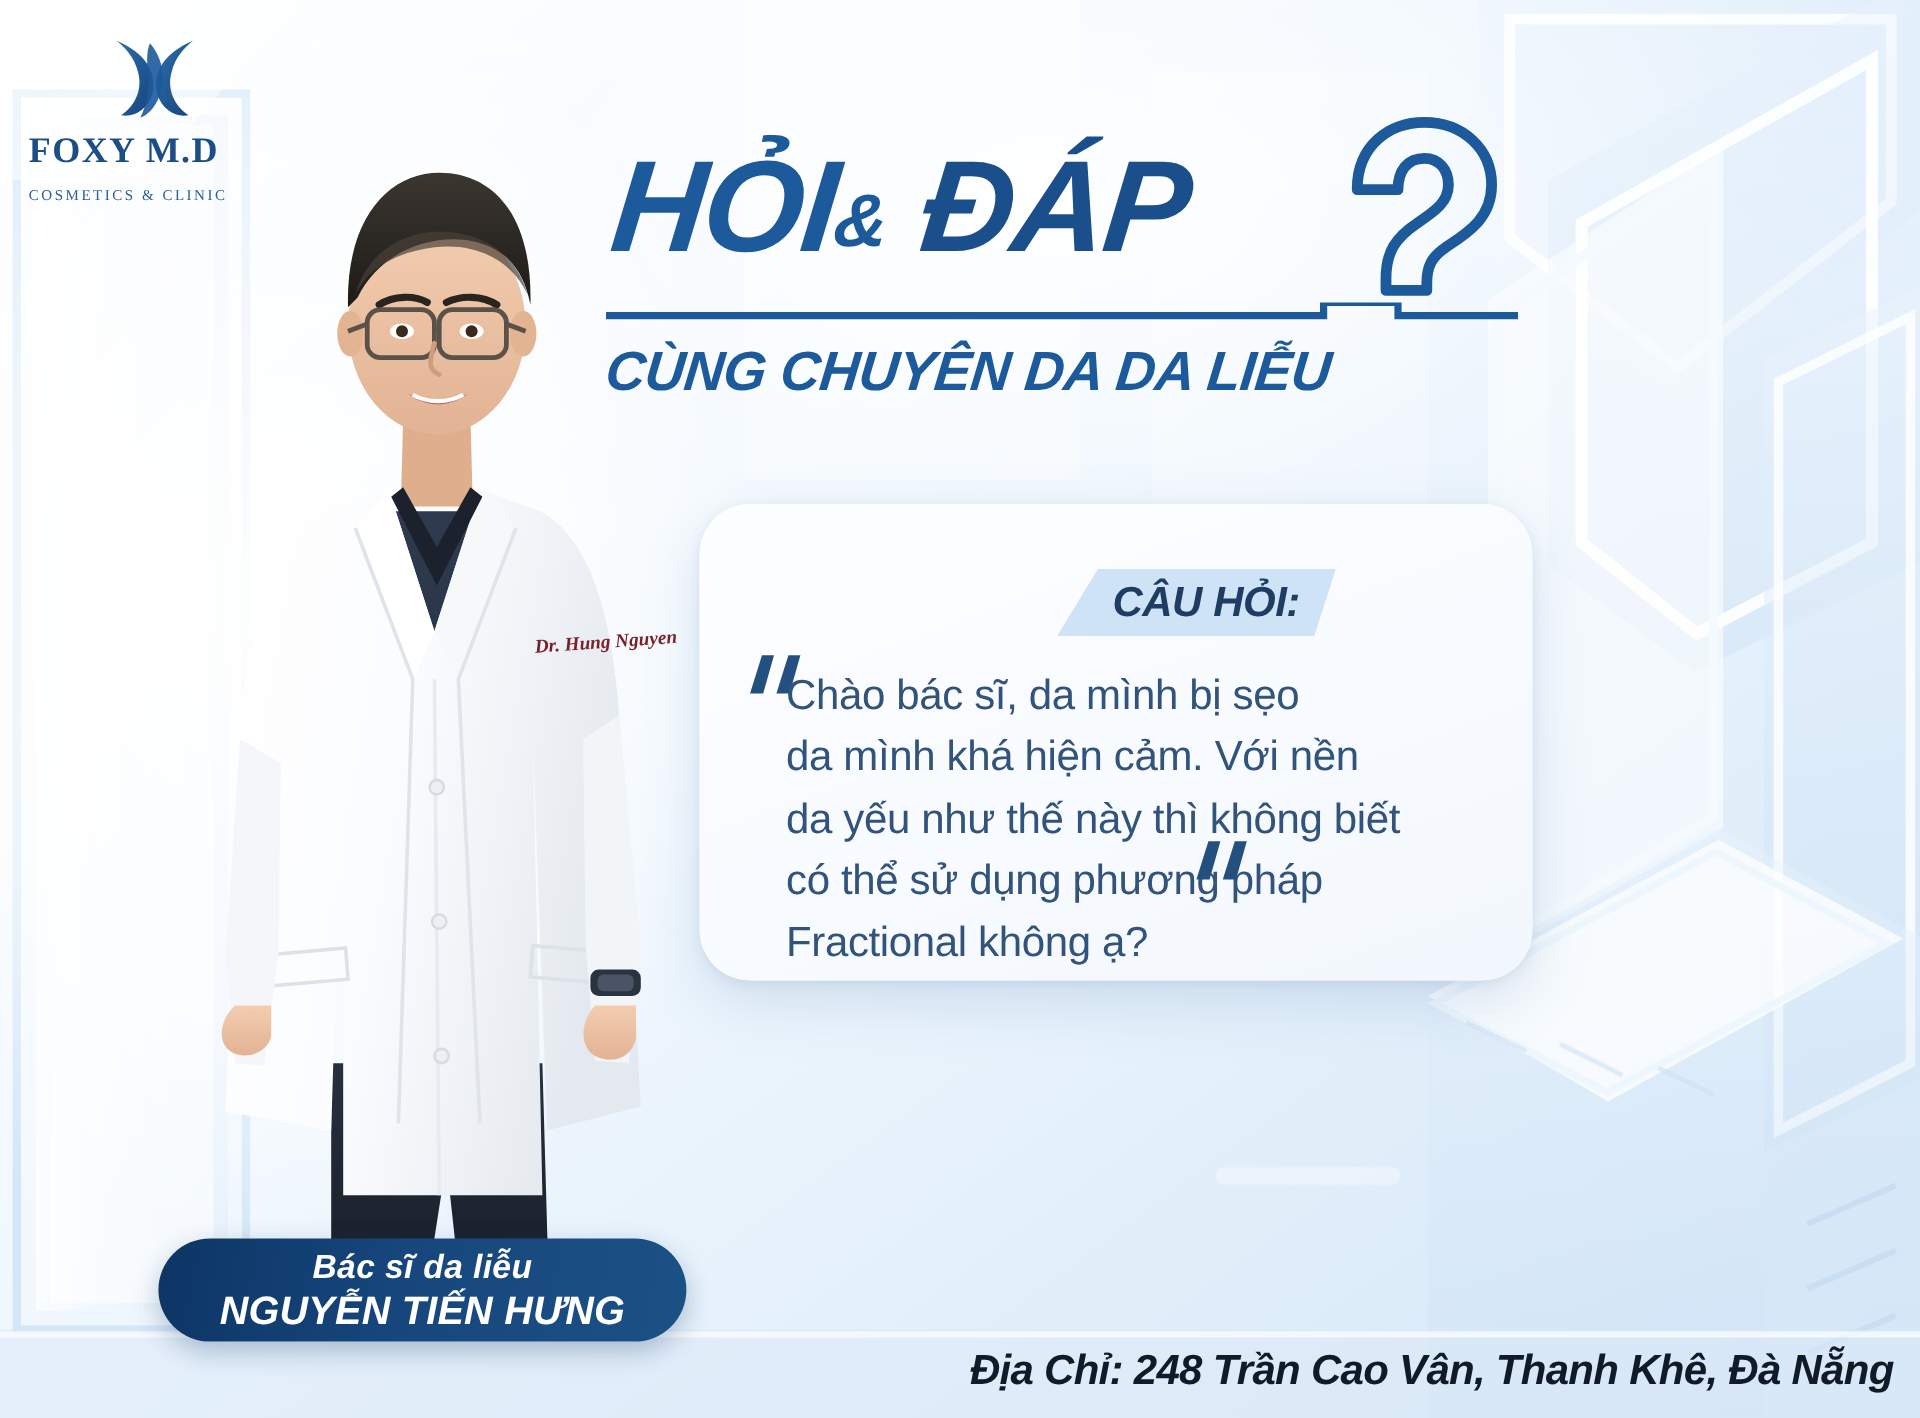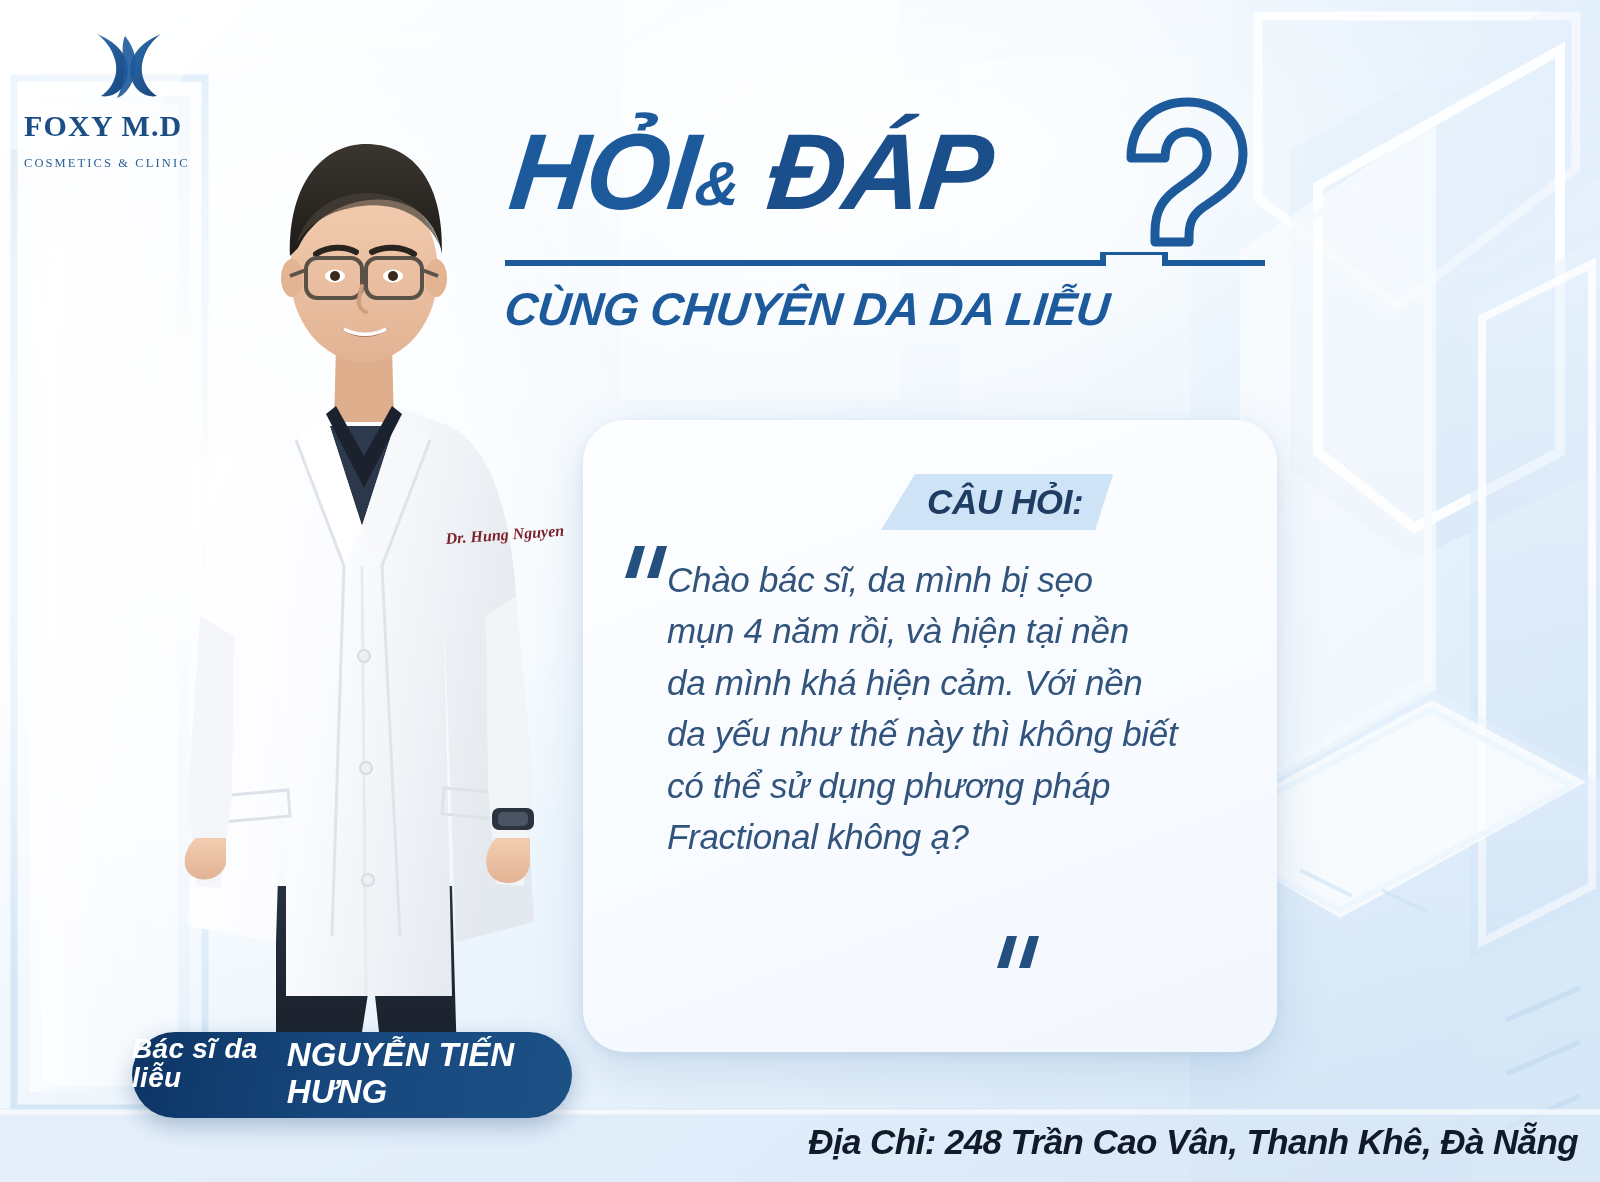--- a/index.html
+++ b/index.html
@@ -90,21 +90,21 @@
     white-space:nowrap;
   }
 
   
   .doctor { position:absolute; left:100px; top:96px; width:520px; height:1000px; }
   .doctor-svg { width:100%; height:100%; display:block; }
 
   
   .qcard {
     position:absolute; left:583px; top:420px;
-    width:694px; height:632px;
+    width:694px; height:397px;
     background:linear-gradient(160deg, #fdfeff 0%, #f8fbff 55%, #f2f7fd 100%);
     border-radius:42px;
     box-shadow:
       0 18px 48px rgba(93,134,178,.20),
       0 3px 10px rgba(93,134,178,.12);
   }
 
   .badge {
     position:absolute; left:298px; top:54px;
     height:56px; padding:0 30px 0 46px;
@@ -122,37 +122,37 @@
   .quote-open, .quote-close {
     position:absolute;
     color:#24507f;
     font-size:0; line-height:0;
   }
   .quote-open  { left:40px;  top:124px; }
   .quote-close { left:auto;  right:236px; bottom:78px; }
   .qglyph { display:block; }
 
   .qtext {
-    position:absolute; left:84px; top:134px; right:36px;
-    font-size:35px; font-style:italic; font-weight:400;
+    position:absolute; left:72px; top:134px; right:36px;
+    font-size:35px; font-weight:400;
     line-height:1.47;
     color:#32537c;
     letter-spacing:-0.3px;
   }
   .qline { display:block; white-space:nowrap; }
 
   
   .namepill {
     position:absolute; left:132px; top:1032px;
     width:440px; height:86px;
     border-radius:44px;
     background:linear-gradient(100deg, #0d3565 0%, #16467c 45%, #1c5186 100%);
     box-shadow:0 8px 22px rgba(16,55,100,.28);
-    display:flex; flex-direction:row;
-    justify-content:center;
+    display:flex; flex-direction:column;
+    align-items:center; justify-content:center;
     padding-top:2px;
   }
   .namepill-role {
     font-size:28px; font-style:italic; font-weight:600;
     color:#ffffff; letter-spacing:.3px; line-height:1.05;
   }
   .namepill-name {
     font-size:33px; font-weight:900; font-style:italic;
     color:#ffffff; letter-spacing:.2px; line-height:1.12;
     margin-top:3px;
@@ -391,21 +391,20 @@
 
     <span class="quote-open">
       <svg class="qglyph" width="46" height="40" viewBox="0 0 46 40" aria-hidden="true">
         <path d="M2 34 L12 2 L22 2 L13 34 Z" fill="#24507f"></path>
         <path d="M24 34 L34 2 L44 2 L35 34 Z" fill="#24507f"></path>
       </svg>
     </span>
 
     <div class="qtext">
       <span class="qline">Chào bác sĩ, da mình bị sẹo</span>
-      <span class="qline">mụn 4 năm rồi, và hiện tại nền</span>
       <span class="qline">da mình khá hiện cảm. Với nền</span>
       <span class="qline">da yếu như thế này thì không biết</span>
       <span class="qline">có thể sử dụng phương pháp</span>
       <span class="qline">Fractional không ạ?</span>
     </div>
 
     <span class="quote-close">
       <svg class="qglyph" width="46" height="40" viewBox="0 0 46 40" aria-hidden="true">
         <path d="M2 34 L12 2 L22 2 L13 34 Z" fill="#24507f"></path>
         <path d="M24 34 L34 2 L44 2 L35 34 Z" fill="#24507f"></path>

